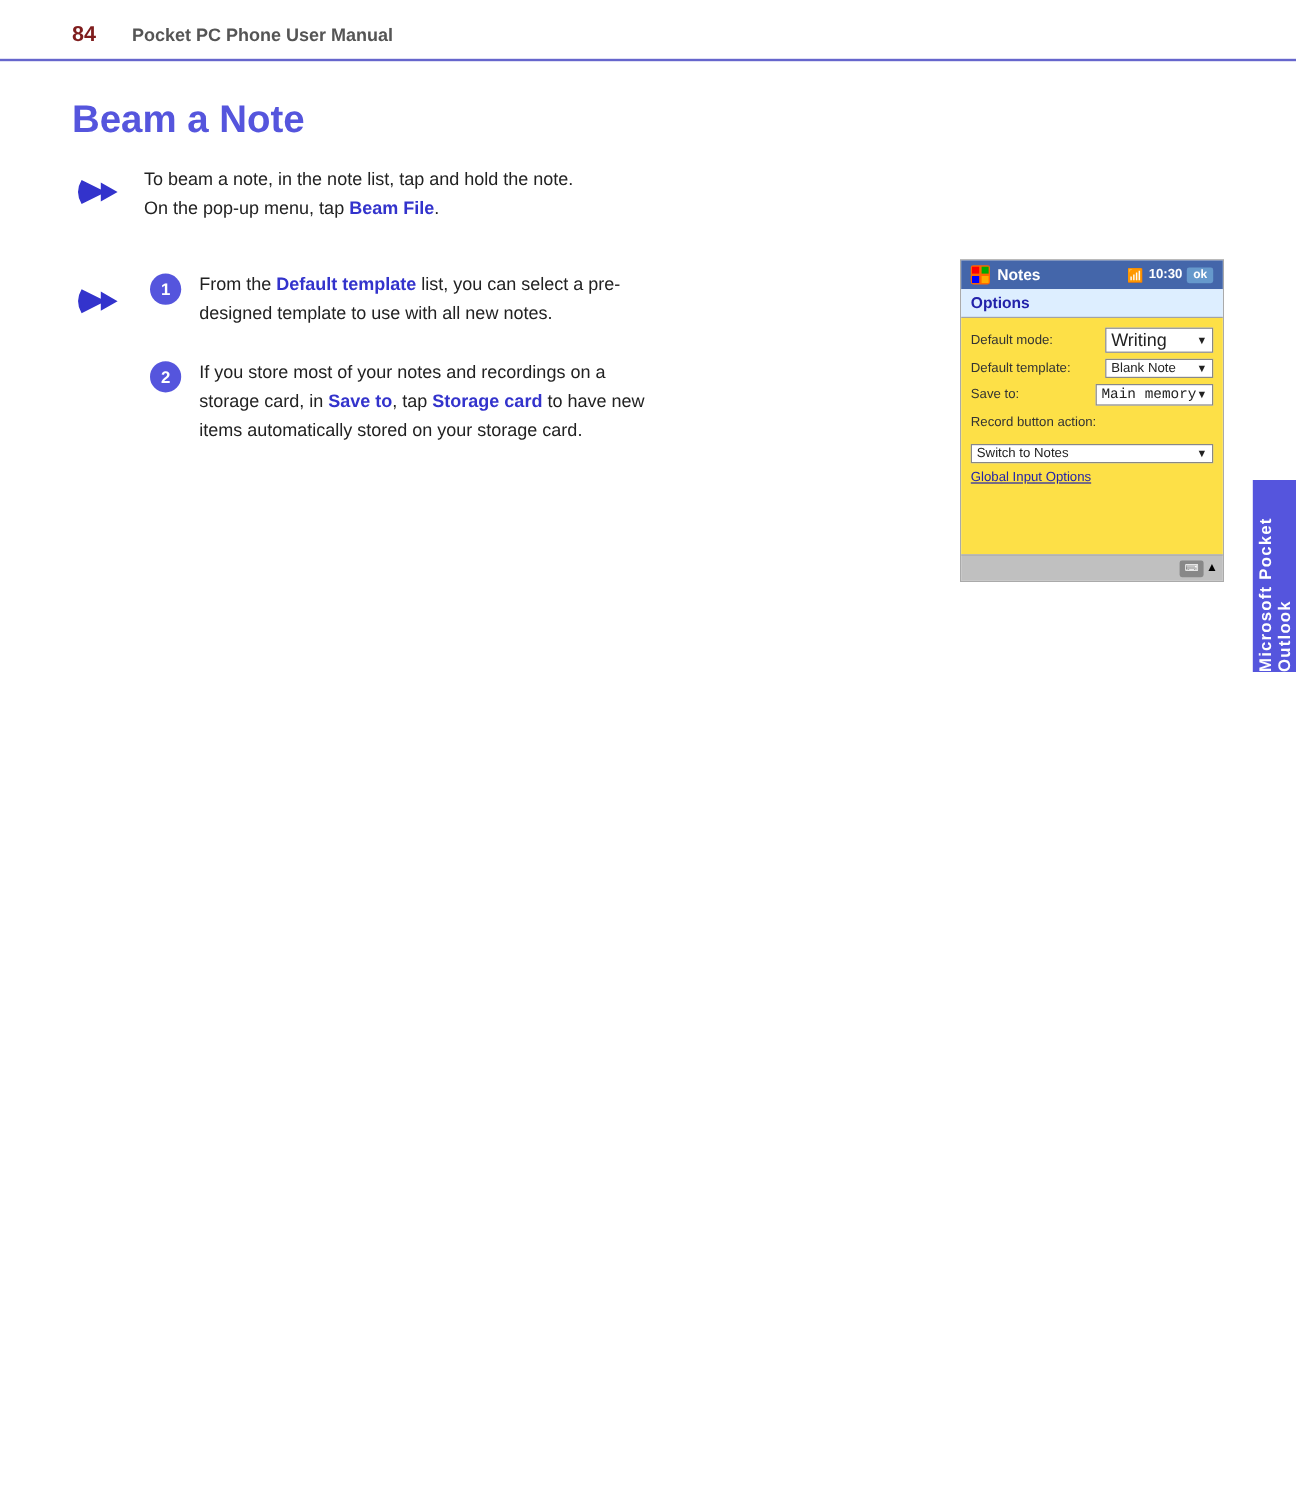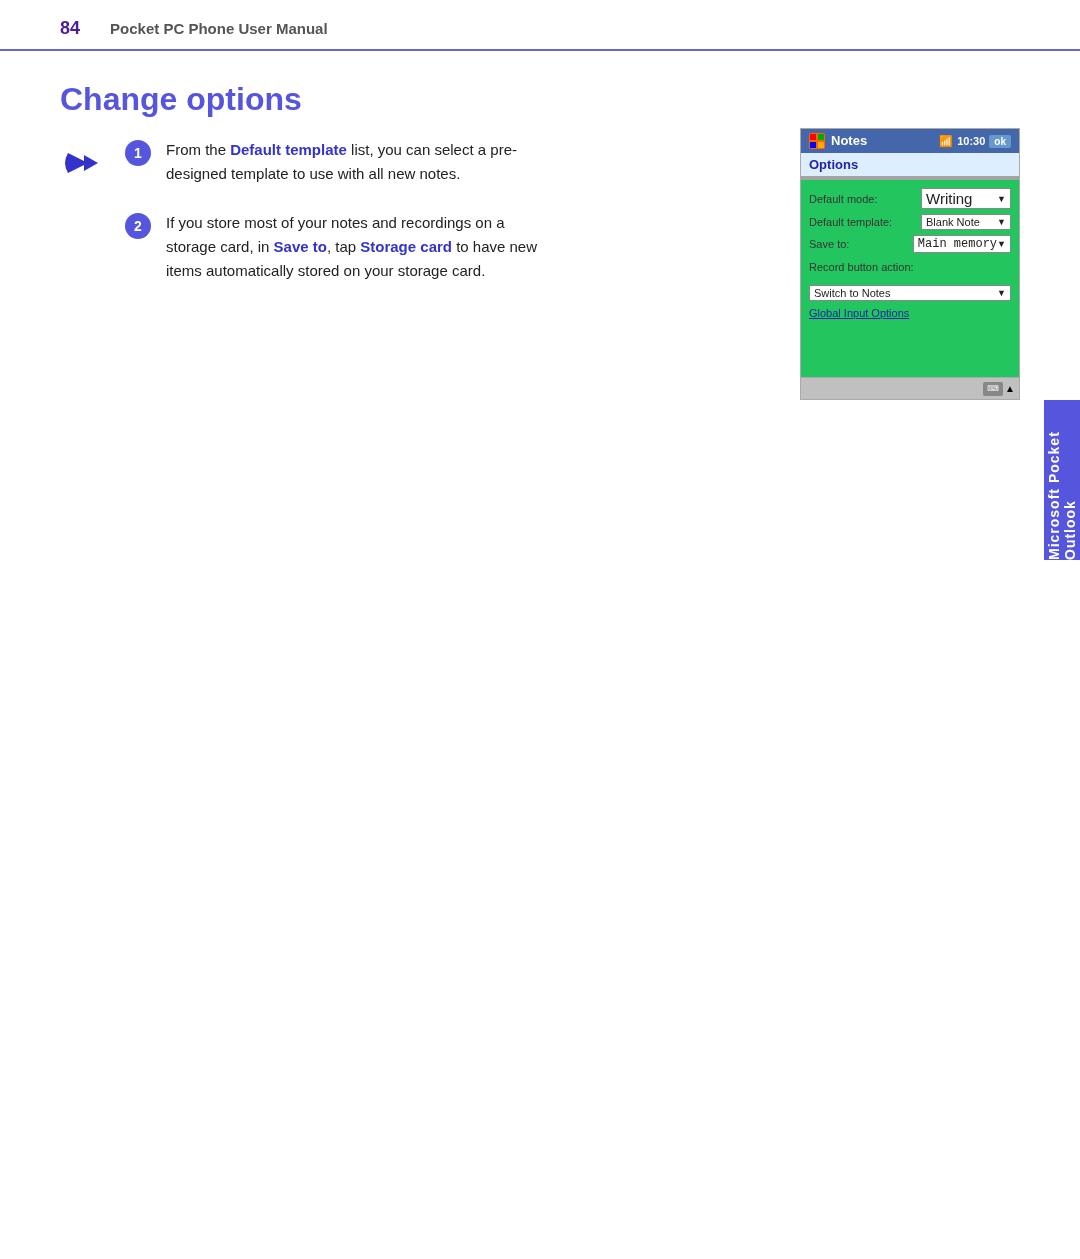--- a/index.html
+++ b/index.html
@@ -17,21 +17,21 @@
     .header-bar {
       display: flex;
       align-items: baseline;
       padding: 18px 60px 10px 60px;
       border-bottom: 2px solid #6666cc;
     }
 
     .page-number {
       font-size: 18px;
       font-weight: bold;
-      color: #4c1d95;
+      color: #7f1d1d;
       margin-right: 30px;
     }
 
     .manual-title {
       font-size: 15px;
       font-weight: bold;
       color: #555555;
     }
 
     
@@ -179,25 +179,25 @@
       padding: 1px 5px;
       border-radius: 2px;
     }
 
     .phone-options-bar {
       background: #ddeeff;
       padding: 4px 8px;
       font-size: 13px;
       font-weight: bold;
       color: #2222aa;
-      border-bottom: 4px solid #a3a3a3;
+      border-bottom: 1px solid #a3a3a3;
     }
 
     .phone-body {
-      background: #22c55e;
+      background: #fde047;
       padding: 8px;
       font-size: 11px;
       color: #222222;
     }
 
     .phone-row {
       display: flex;
       align-items: center;
       justify-content: space-between;
       margin-bottom: 5px;
@@ -290,23 +290,37 @@
 </head>
 <body>
 
 <div class="header-bar">
   <span class="page-number">84</span>
   <span class="manual-title">Pocket PC Phone User Manual</span>
 </div>
 
 <div class="content">
 
+  <div class="beam-section">
+    <h2 class="section-heading">Beam a Note</h2>
+    <div class="beam-content">
+
+      <div class="arrow-icon">
+        <svg width="40" height="40" viewBox="0 0 40 40">
+          <path d="M 8 10 Q 2 20 8 30 L 24 22 L 24 28 L 38 20 L 24 12 L 24 18 Z" fill="#3333cc"></path>
+        </svg>
+      </div>
+      <div class="beam-text">
+        <span>To beam a note, in the note list, tap and hold the note.</span><br>
+        <span>On the pop-up menu, tap </span><span class="link-blue">Beam File</span><span>.</span>
+      </div>
+    </div>
+  </div>
 
   <div class="options-section">
-    <h2 class="section-heading">Change options</h2>
 
 
     <div style="display:flex; align-items:flex-start; gap:20px;">
 
       <div class="steps-arrow-area">
         <svg width="40" height="40" viewBox="0 0 40 40">
           <path d="M 8 10 Q 2 20 8 30 L 24 22 L 24 28 L 38 20 L 24 12 L 24 18 Z" fill="#3333cc"></path>
         </svg>
       </div>
 

